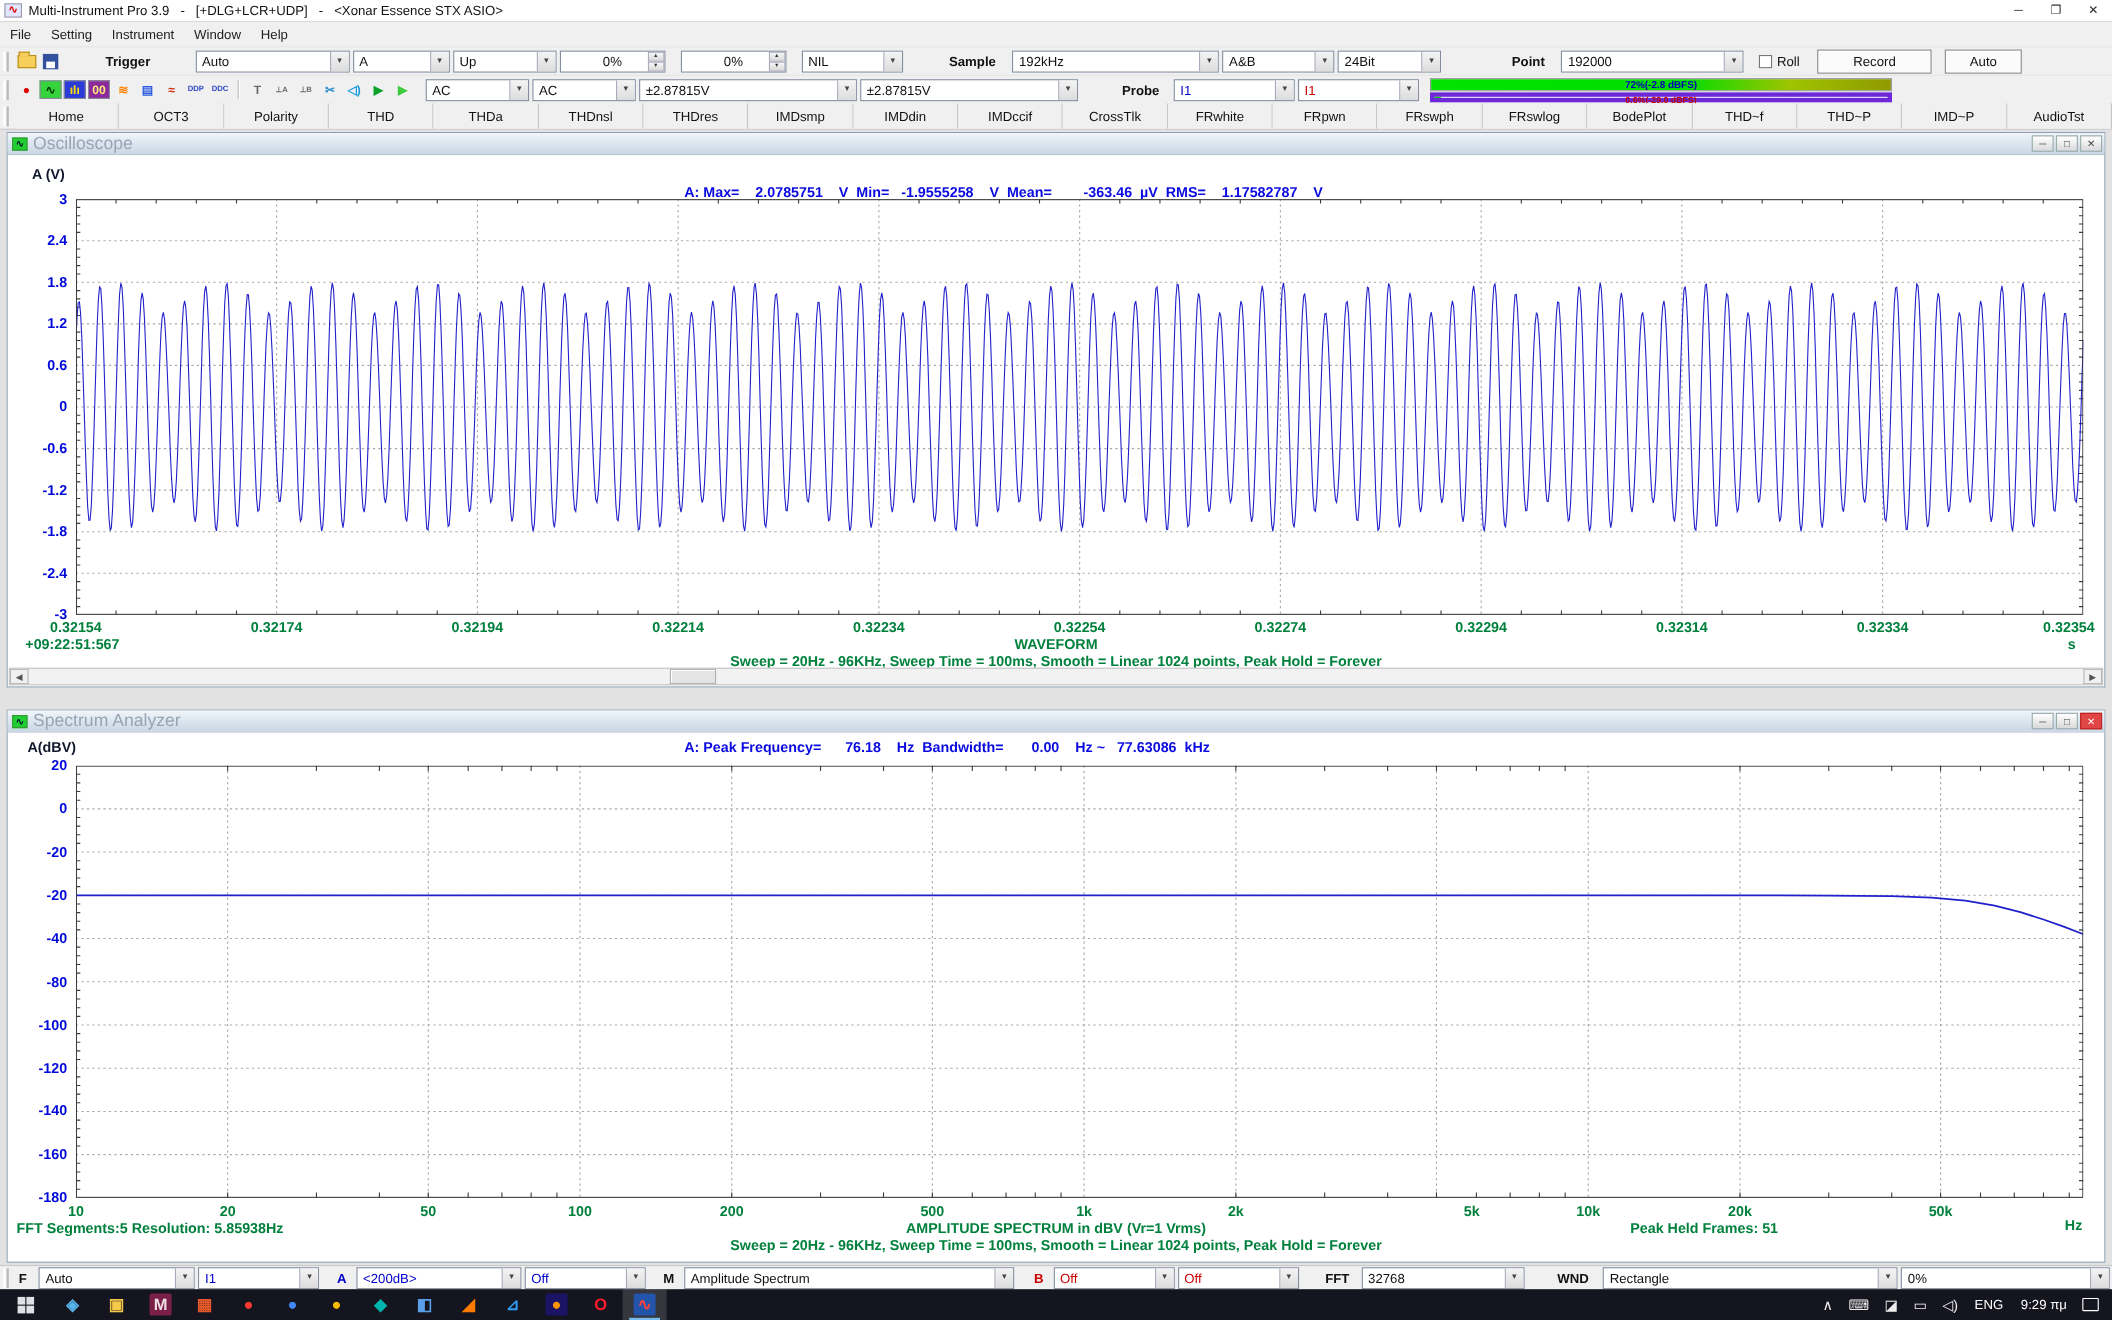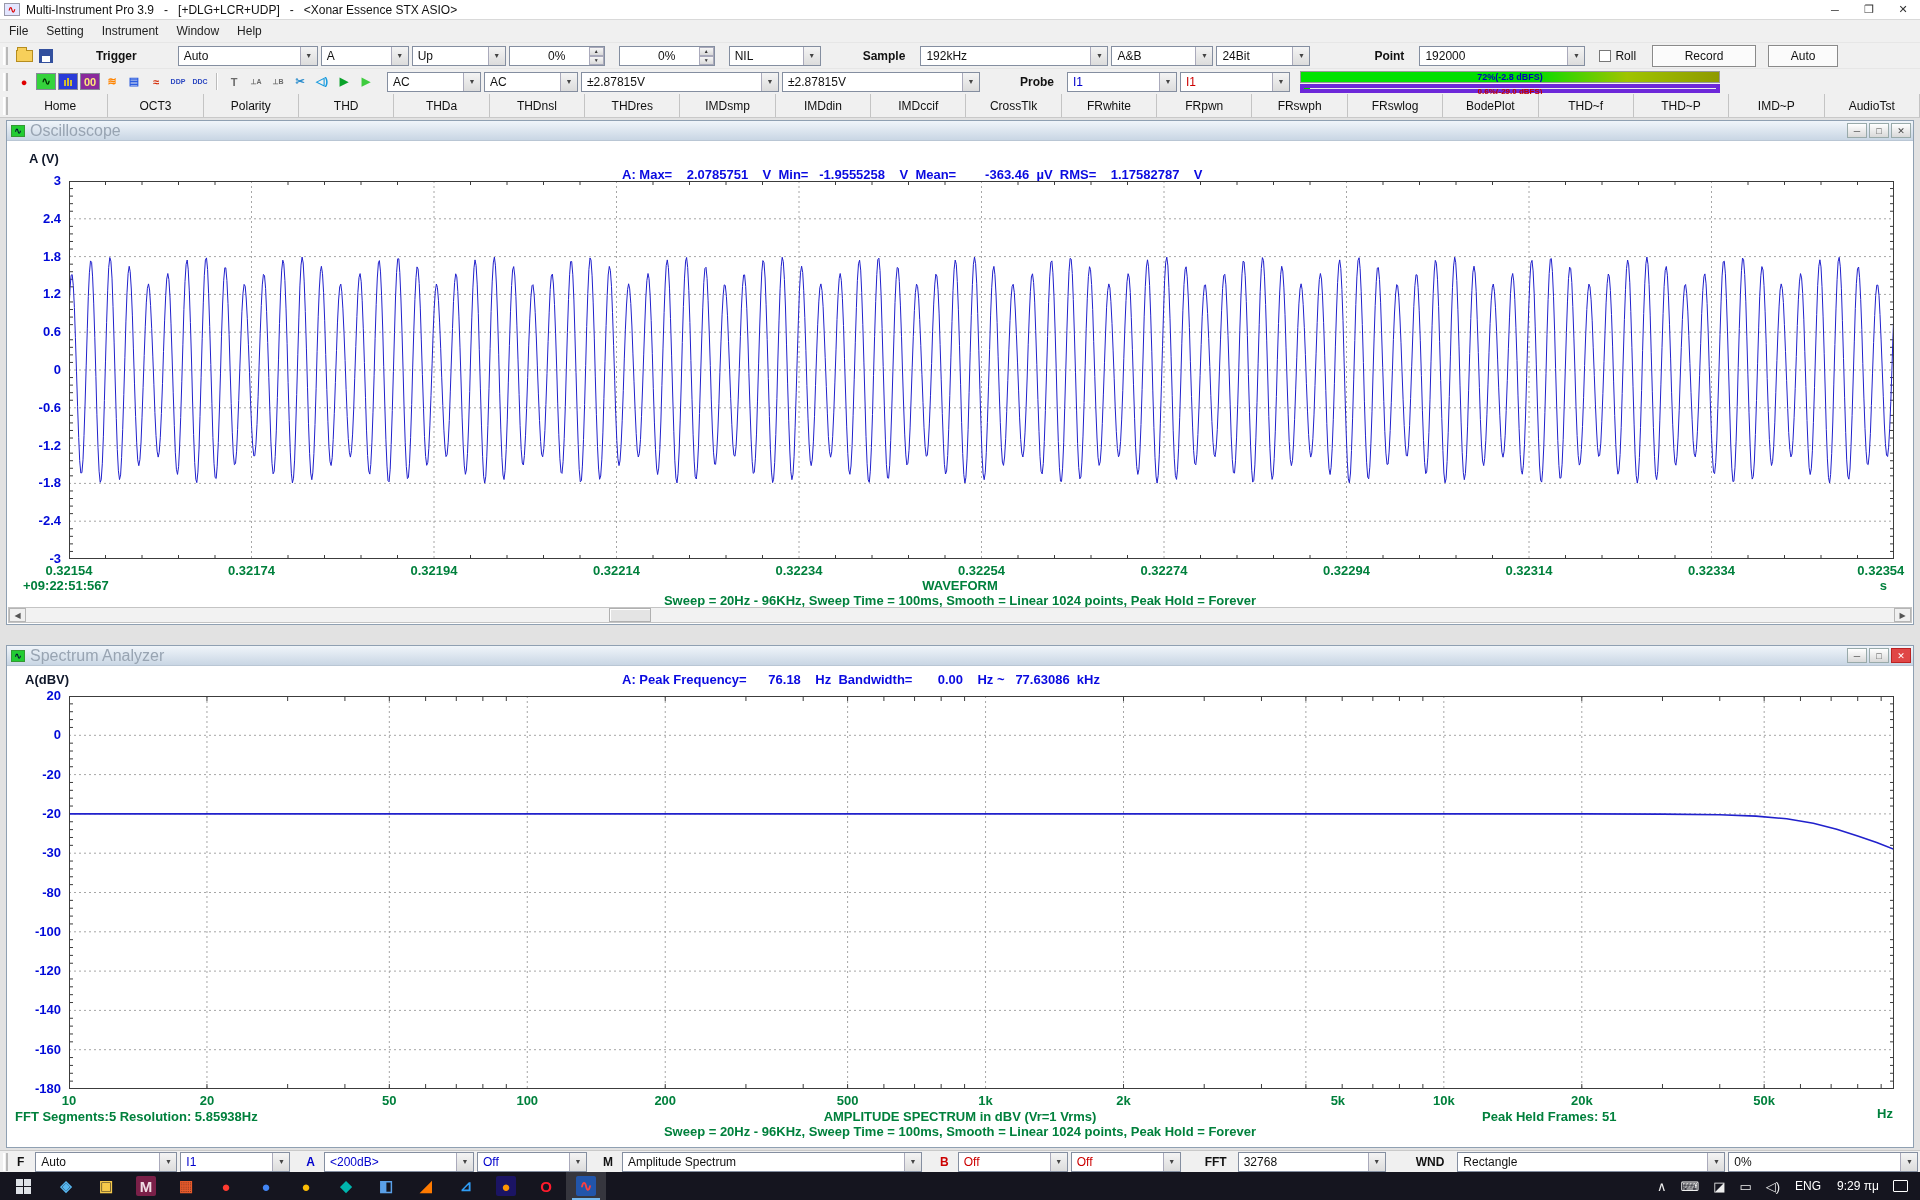--- a/index.html
+++ b/index.html
@@ -664,21 +664,21 @@
         <line x1="0" y1="385.14" x2="4" y2="385.14" stroke="#3c3c3c" stroke-width="1"></line>
         <line x1="1821" y1="385.14" x2="1825" y2="385.14" stroke="#3c3c3c" stroke-width="1"></line>
         <path d="M0.0 117.9L458.3 117.9L916.6 117.9L1236.9 117.9L1374.8 117.9L1512.8 117.9L1593.5 118.1L1650.8 118.7L1687.0 120.1L1717.7 122.8L1744.3 127.3L1767.7 133.2L1788.7 139.9L1807.7 146.6L1825.0 153.3" fill="none" stroke="#2121cc" stroke-width="1.6"></path>
         <rect x="0.5" y="0.5" width="1824" height="392" fill="none" stroke="#3c3c3c"></rect>
       </svg></div>
   <div class="ylabels" id="spec-ylabels" style="left:0;top:50px;width:58px;height:393px;">
       <span style="top: -8px;">20</span>
       <span style="top: 31.3px;">0</span>
       <span style="top: 70.6px;">-20</span>
       <span style="top: 109.9px;">-20</span>
-      <span style="top: 149.2px;">-30</span>
+      <span style="top: 149.2px;">-40</span>
       <span style="top: 188.5px;">-80</span>
       <span style="top: 227.8px;">-100</span>
       <span style="top: 267.1px;">-120</span>
       <span style="top: 306.4px;">-140</span>
       <span style="top: 345.7px;">-160</span>
       <span style="top: 385px;">-180</span>
     </div>
   <div class="xlabels" id="spec-xlabels" style="left:62px;top:447px;width:1825px;height:14px;">
       <span style="left: 0px;">10</span>
       <span style="left: 137.956px;">20</span>

